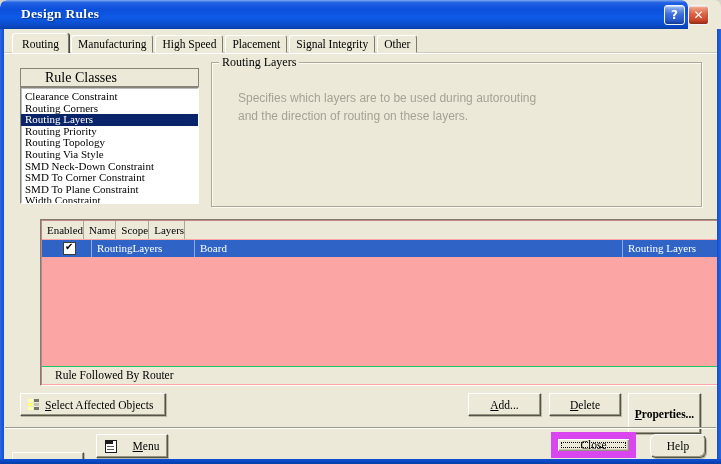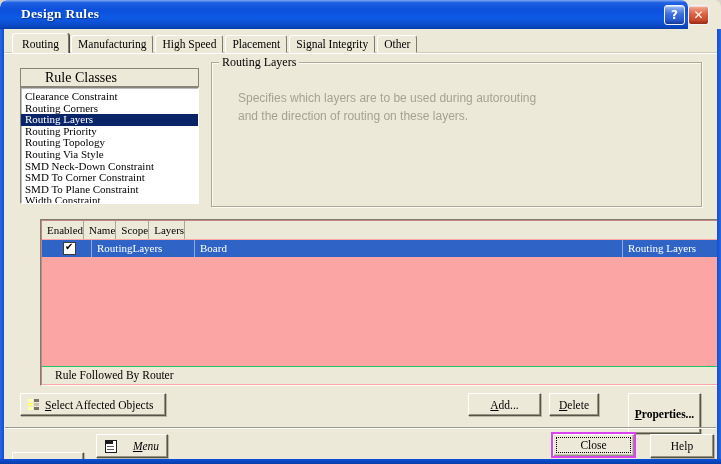--- a/index.html
+++ b/index.html
@@ -118,28 +118,28 @@
   .btn{
     position:absolute;display:flex;align-items:center;justify-content:center;
     background:var(--face);font-family:"Liberation Serif",serif;font-size:11.5px;
     border:1px solid;border-color:#ffffff #55544a #55544a #ffffff;
     box-shadow:inset -1px -1px 0 #96947f, 1px 1px 0 rgba(90,88,70,.35);
     cursor:default;white-space:nowrap;
   }
   .btn u{text-decoration:underline;}
   .btn-select{left:20px;top:393px;width:146px;height:23px;justify-content:flex-start;padding-left:7px;gap:6px;}
   .btn-add{left:468px;top:393px;width:73px;height:23px;}
-  .btn-delete{left:549px;top:393px;width:50px;height:23px;}
+  .btn-delete{left:549px;top:393px;width:72px;height:23px;}
   .btn-props{left:628px;top:393px;width:73px;height:41px;font-weight:bold;}
   .btn-rundrc{left:12px;top:452px;width:72px;height:24px;}
-  .btn-menu{left:96px;top:434px;width:72px;height:24px;gap:16px;font-style:italic;}
-  .btn-help{left:650px;top:434px;width:64px;height:24px;}
+  .btn-menu{left:96px;top:434px;width:72px;height:24px;gap:16px;}
+  .btn-help{left:650px;top:434px;width:56px;height:24px;border-radius:6px;}
   .btn-close{
     left:551px;top:432px;width:85px;height:26px;
-    border:2px solid #d946ef;
+    border:7px solid #d946ef;
     box-shadow:inset 1px 1px 0 #fff, inset -1px -1px 0 #96947f, inset -2px -2px 0 #c9c6b4;
   }
   .btn-close::after{
     content:"";position:absolute;left:3px;top:3px;right:3px;bottom:3px;
     border:1px dotted #000;pointer-events:none;
   }
   .separator{
     position:absolute;left:5px;top:427px;width:711px;height:2px;
     background:linear-gradient(#9c9a8b 50%,#ffffff 50%);
   }

